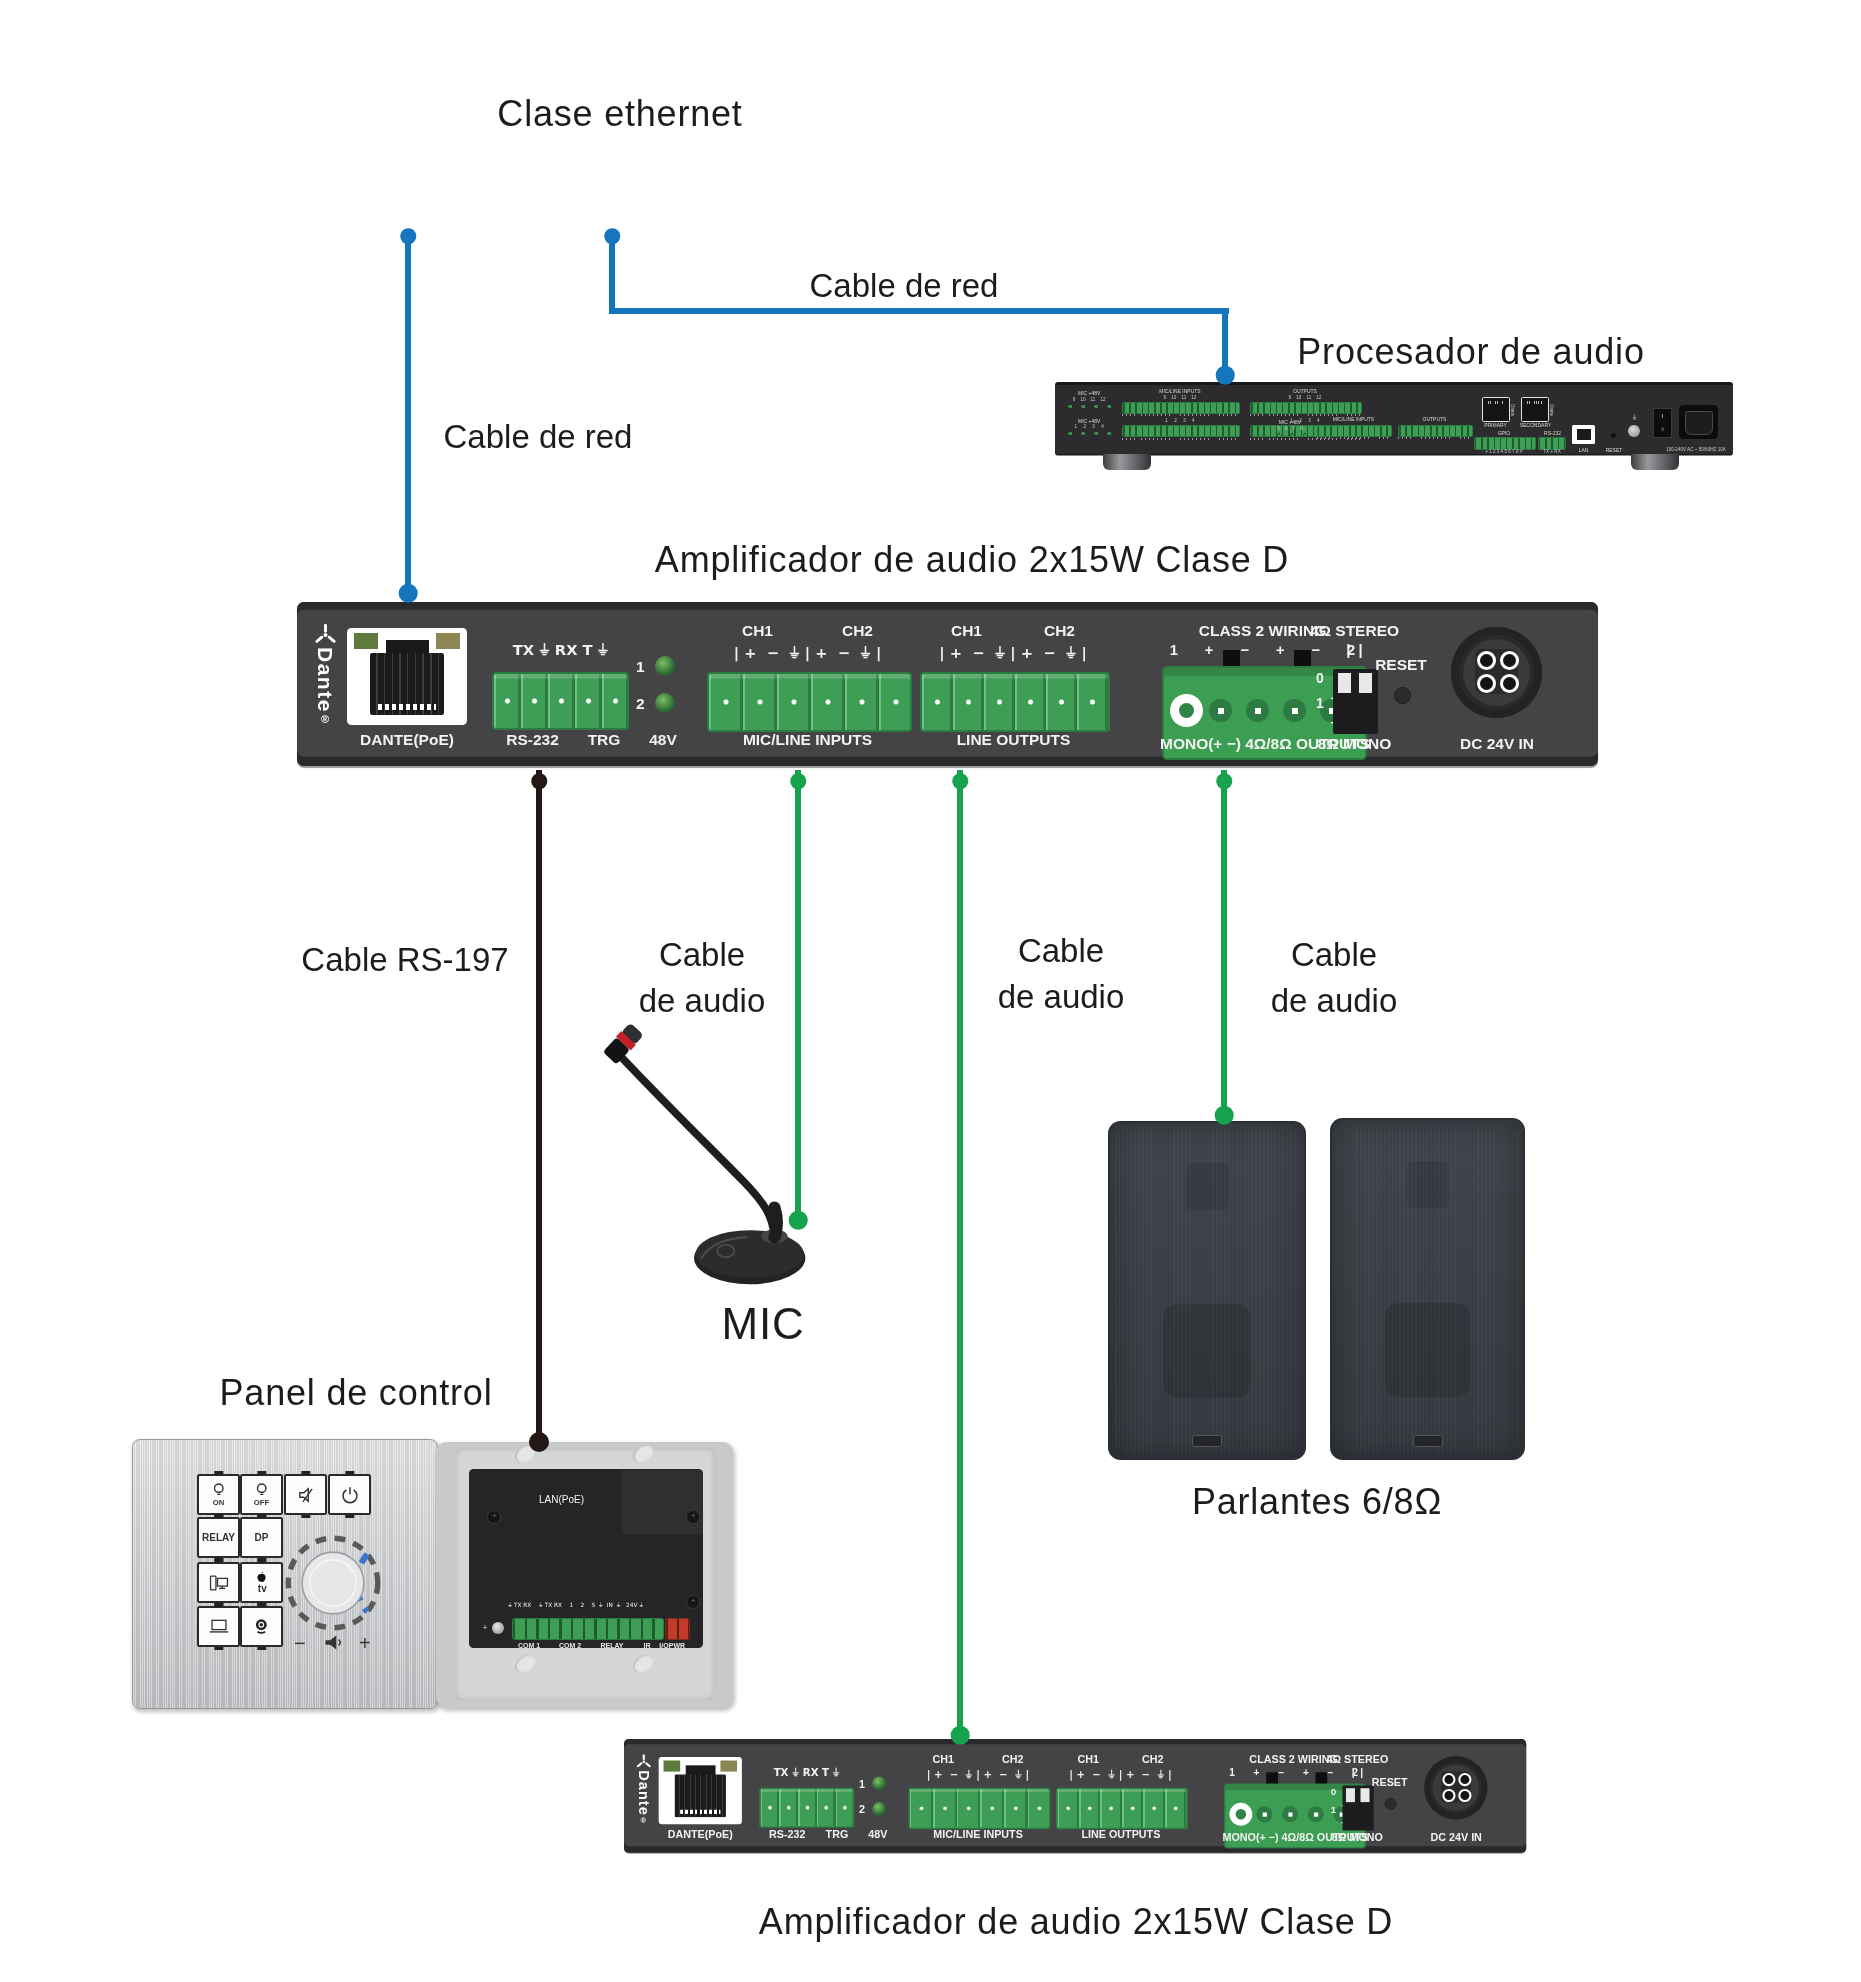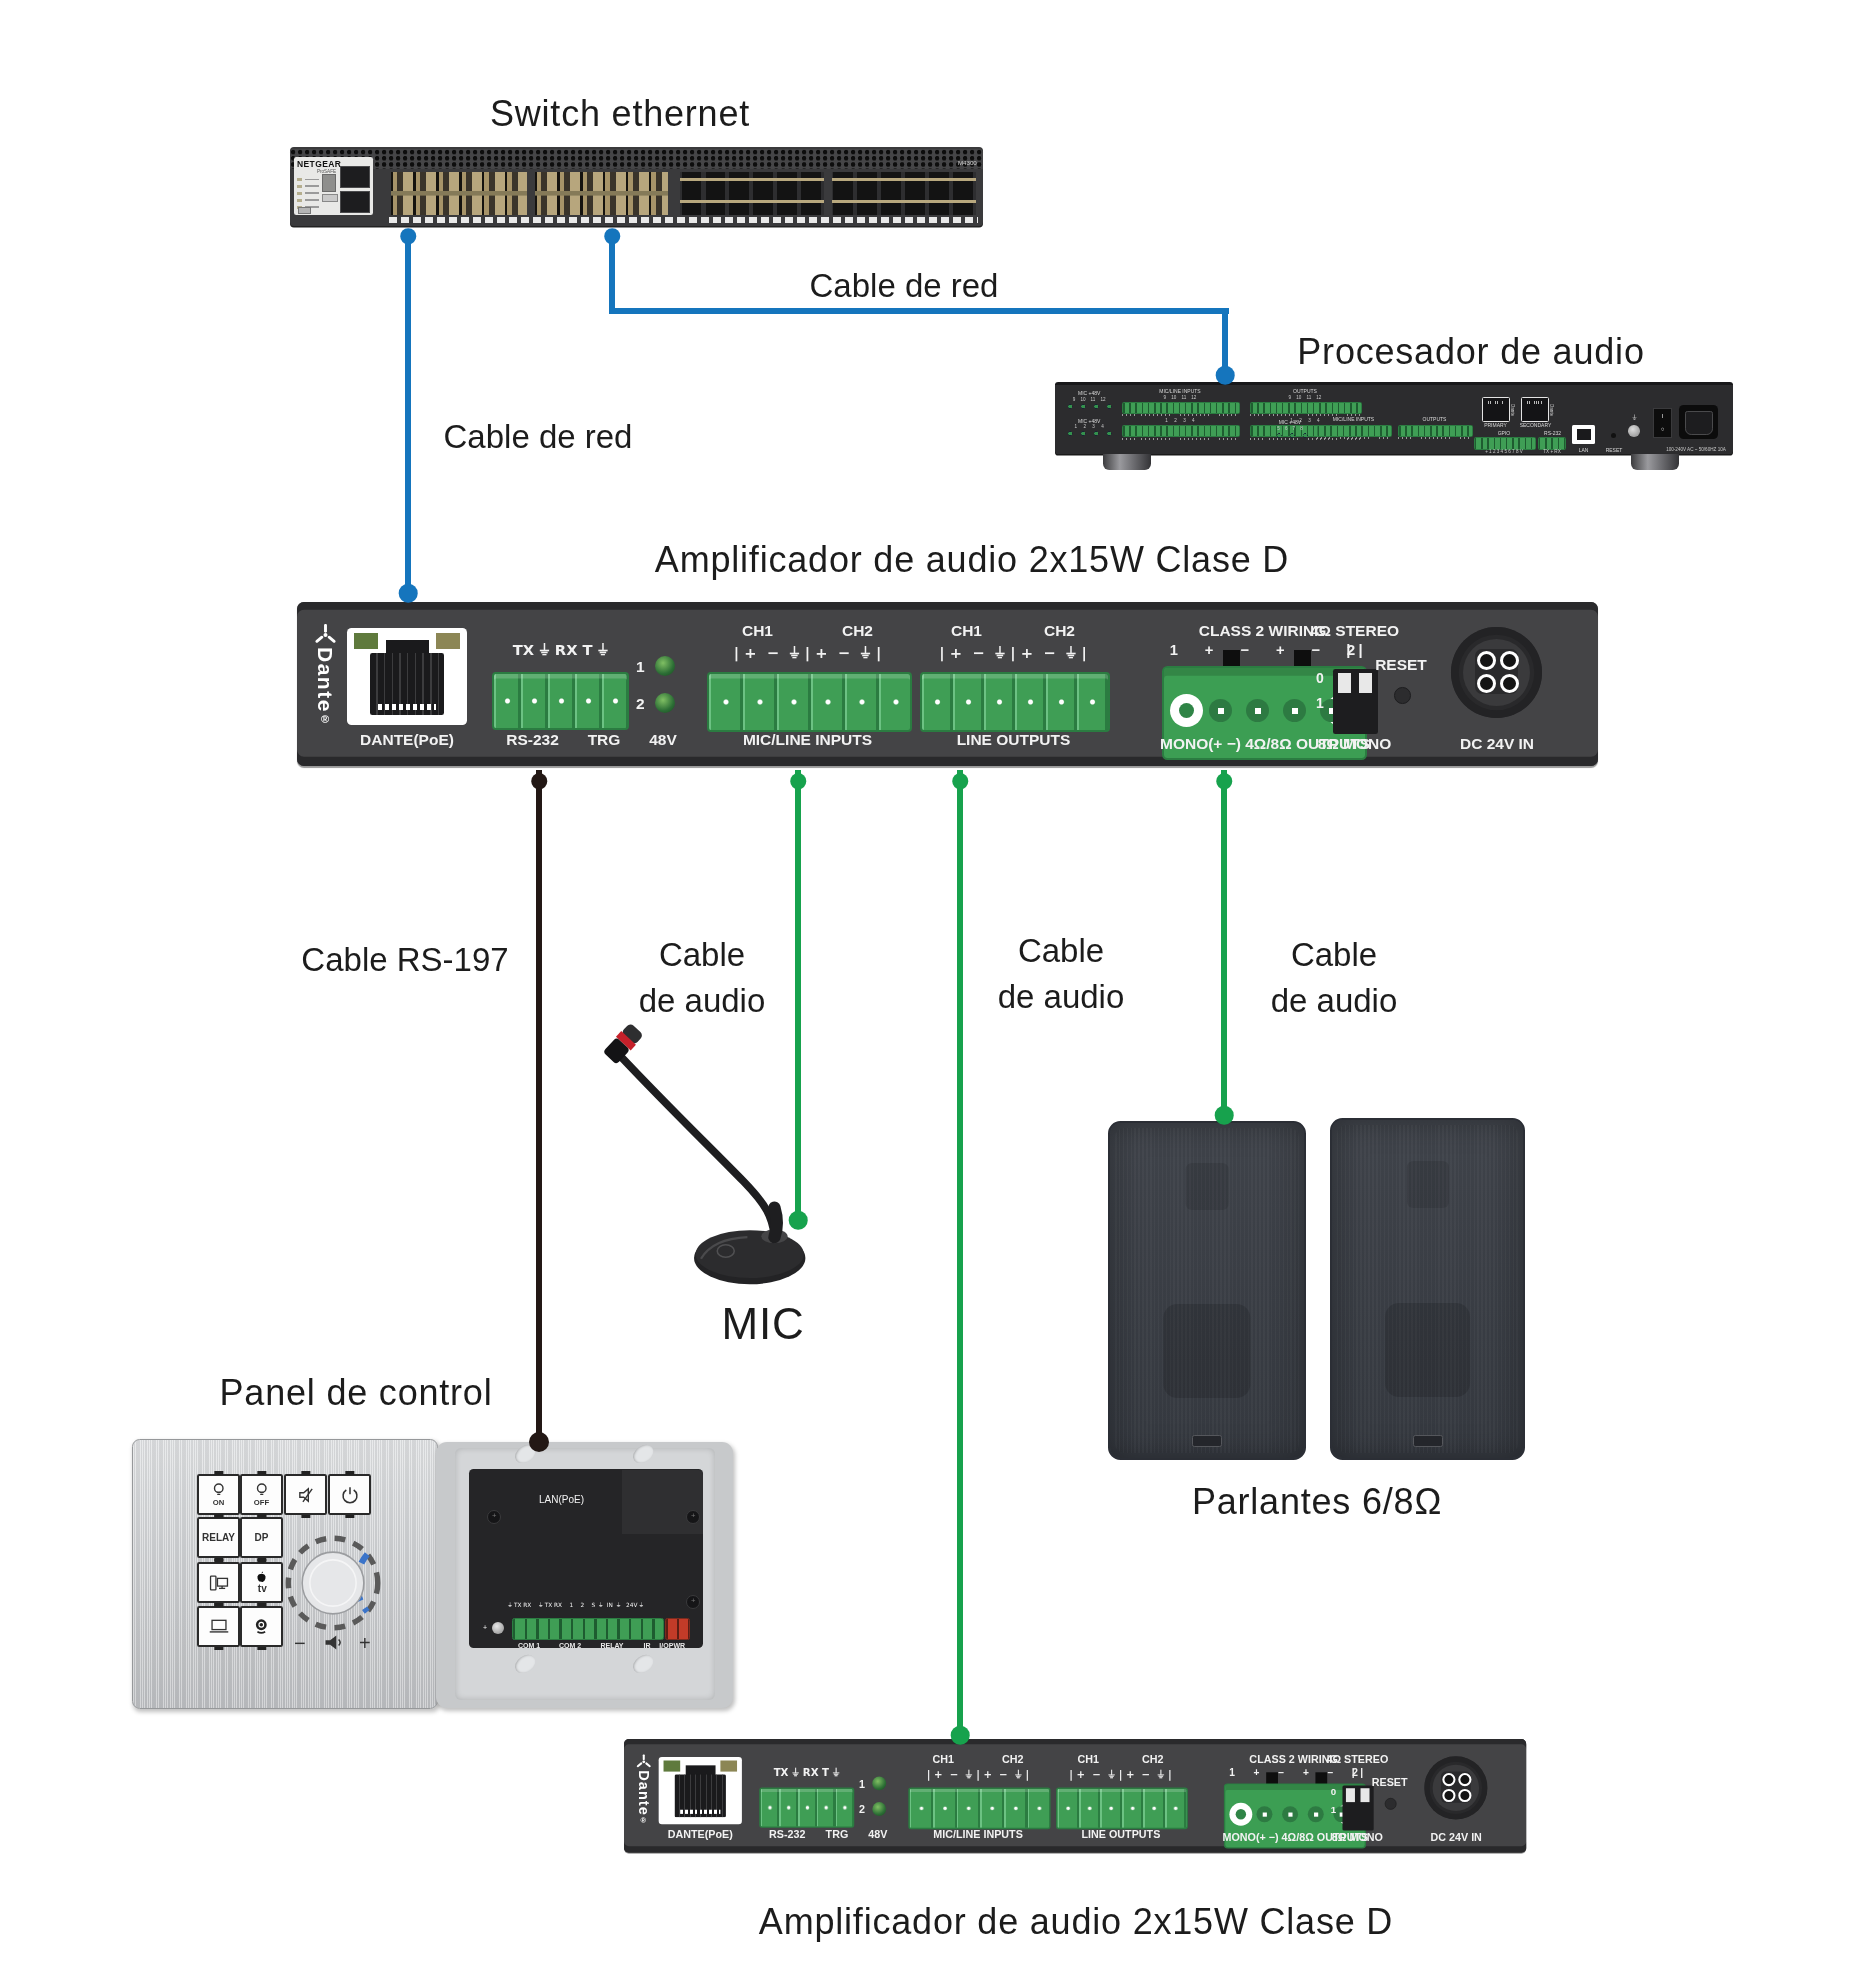--- a/index.html
+++ b/index.html
@@ -155,58 +155,38 @@
   <div class="dot d-blue" style="left:1225px;top:375px;width:18.6px;height:18.6px;"></div>
   <div class="dot d-black" style="left:539px;top:781px;width:15.5px;height:15.5px;"></div>
   <div class="dot d-black" style="left:539px;top:1442px;width:20px;height:20px;"></div>
   <div class="dot d-green" style="left:798px;top:781px;width:15.5px;height:15.5px;"></div>
   <div class="dot d-green" style="left:798px;top:1220px;width:18.6px;height:18.6px;"></div>
   <div class="dot d-green" style="left:960px;top:781px;width:15.5px;height:15.5px;"></div>
   <div class="dot d-green" style="left:960px;top:1735px;width:18.6px;height:18.6px;"></div>
   <div class="dot d-green" style="left:1224px;top:781px;width:15.5px;height:15.5px;"></div>
   <div class="dot d-green" style="left:1224px;top:1115px;width:18.6px;height:18.6px;"></div>
 
-  <div class="abs title ctr" style="left:620px;top:93px;">Switch ethernet</div>
+  <div class="abs title ctr" style="left:620px;top:93px;">Clase ethernet</div>
   <div class="abs title ctr" style="left:1471px;top:331px;">Procesador de audio</div>
   <div class="abs title ctr" style="left:972px;top:539px;">Amplificador de audio 2x15W Clase D</div>
   <div class="abs title ctr" style="left:356px;top:1372px;">Panel de control</div>
   <div class="abs title ctr micword" style="left:763px;top:1299px;">MIC</div>
   <div class="abs title ctr" style="left:1317px;top:1481px;">Parlantes 6/8Ω</div>
   <div class="abs title ctr" style="left:1076px;top:1901px;">Amplificador de audio 2x15W Clase D</div>
 
   <div class="abs cablelbl ctr" style="left:904px;top:267px;">Cable de red</div>
   <div class="abs cablelbl ctr" style="left:538px;top:418px;">Cable de red</div>
   <div class="abs cablelbl ctr" style="left:405px;top:941px;">Cable RS-197</div>
   <div class="abs cablelbl ctr" style="left:702px;top:936px;">Cable</div>
   <div class="abs cablelbl ctr" style="left:702px;top:982px;">de audio</div>
   <div class="abs cablelbl ctr" style="left:1061px;top:932px;">Cable</div>
   <div class="abs cablelbl ctr" style="left:1061px;top:978px;">de audio</div>
   <div class="abs cablelbl ctr" style="left:1334px;top:936px;">Cable</div>
   <div class="abs cablelbl ctr" style="left:1334px;top:982px;">de audio</div>
 
-  <div id="switch" class="abs">
-    <div class="abs vent"></div>
-    <div class="abs ngpanel">
-      <div class="abs ngbrand">NETGEAR</div>
-      <div class="abs ngfam">ProSAFE</div>
-      <div class="abs ngleds"></div>
-      <div class="abs ngtxt"></div>
-      <div class="abs ngdisp"></div>
-      <div class="abs ngusb"></div>
-      <div class="abs ngmusb"></div>
-      <div class="abs ngrj" style="left:46px;top:9.3px;"></div>
-      <div class="abs ngrj" style="left:46px;top:34px;"></div>
-    </div>
-    <div class="abs swsfp" style="left:101px;width:136px;"></div>
-    <div class="abs swsfp" style="left:245px;width:133px;"></div>
-    <div class="abs swrj" style="left:390px;width:144px;"></div>
-    <div class="abs swrj" style="left:542px;width:144px;"></div>
-    <div class="abs swnums"></div>
-    <div class="abs swmodel">M4300</div>
-  </div>
 
   <div id="proc" class="abs">
     <div class="abs t6" style="left:7.7px;top:4.6px;width:53px;">MIC +48V</div>
     <div class="abs t5 pre" style="left:7.7px;top:11.6px;width:53px;">9    10    11    12</div>
     <div class="abs pleds" style="left:9.3px;top:18.6px;width:51px;"></div>
     <div class="abs t6" style="left:7.7px;top:33px;width:53px;">MIC +48V</div>
     <div class="abs t5 pre" style="left:7.7px;top:39px;width:53px;">1     2     3     4</div>
     <div class="abs pleds" style="left:9.3px;top:46px;width:51px;"></div>
 
     <div class="abs" style="left:64px;top:3.1px;width:122px;height:64px;">

